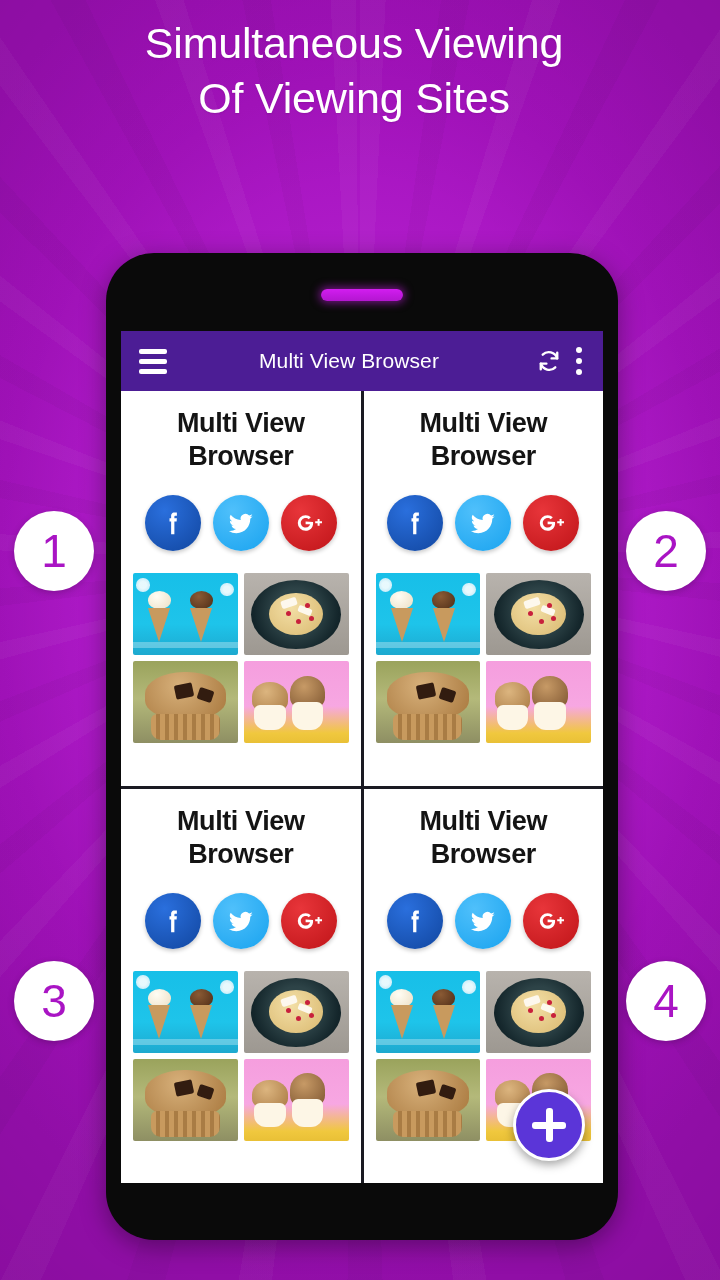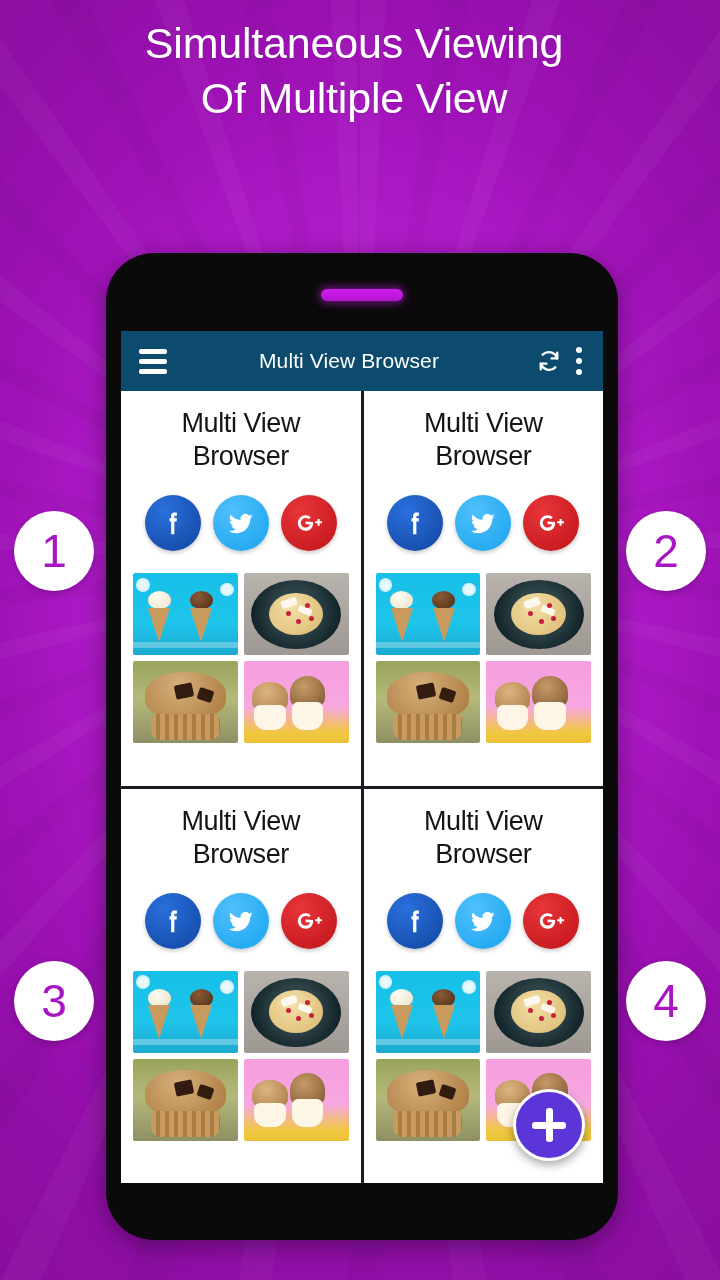--- a/index.html
+++ b/index.html
@@ -59,40 +59,40 @@
     background:linear-gradient(180deg,#d21df0,#b316d0);
     box-shadow:0 0 9px 2px rgba(200,30,230,.55);
   }
   #screen {
     position:absolute; left:15px; top:78px; width:482px; height:852px;
     background:#ffffff; overflow:hidden;
   }
 
   
   #appbar {
-    position:relative; height:60px; background:#0c4a6e;
+    position:relative; height:60px; background:#4c1d95;
     display:flex; align-items:center; padding:12px 12px;
   }
   #hamburger { width:40px; height:40px; display:flex; flex-direction:column;
                justify-content:center; align-items:center; gap:5px; cursor:pointer; }
   #hamburger i { display:block; width:28px; height:5px; background:#fff; border-radius:2px; }
   #appbar-title {
     flex:1; text-align:center; color:#fff; font-size:21px; letter-spacing:.1px;
     margin-left:-6px;
   }
   .bar-icon { width:36px; height:36px; display:flex; align-items:center; justify-content:center; cursor:pointer; }
   #kebab { width:24px; height:36px; display:flex; flex-direction:column; align-items:center;
            justify-content:center; gap:5px; cursor:pointer; }
   #kebab i { width:6px; height:6px; border-radius:50%; background:#fff; display:block; }
 
   
   #panels {
     position:absolute; left:0; top:60px; width:482px; height:792px;
     display:grid; grid-template-columns:1fr 1fr; grid-template-rows:1fr 1fr;
-    background:#1a1a22; gap:3px;
+    background:#1a1a22; gap:3px;font-weight:bold;
   }
   .panel { background:#fff; overflow:hidden; position:relative; padding:10px 12px 0; }
   .panel-title {
     text-align:center; font-size:27px; line-height:33px; color:#141414;
     margin-top:6px; letter-spacing:-.4px;
   }
   .social-row { display:flex; justify-content:space-around; align-items:center;
                 margin-top:22px; padding:0 6px; }
   .social { width:56px; height:56px; border-radius:50%; display:flex;
             align-items:center; justify-content:center; cursor:pointer;
@@ -177,21 +177,21 @@
 <body>
 
 <div id="bg-wrap">
   <div id="bg-base"></div>
   <div id="bg-rays"></div>
   <div id="bg-vig"></div>
 </div>
 
 <div id="headline">
   <div class="hl-line-1">Simultaneous Viewing</div>
-  <div class="hl-line-2">Of Multiple View</div>
+  <div class="hl-line-2">Of Viewing Sites</div>
 </div>
 
 <div class="num-badge" id="badge-1">1</div>
 <div class="num-badge" id="badge-2">2</div>
 <div class="num-badge" id="badge-3">3</div>
 <div class="num-badge" id="badge-4">4</div>
 
 <div id="phone">
   <div id="phone-bezel-top">
     <div id="speaker"></div>

